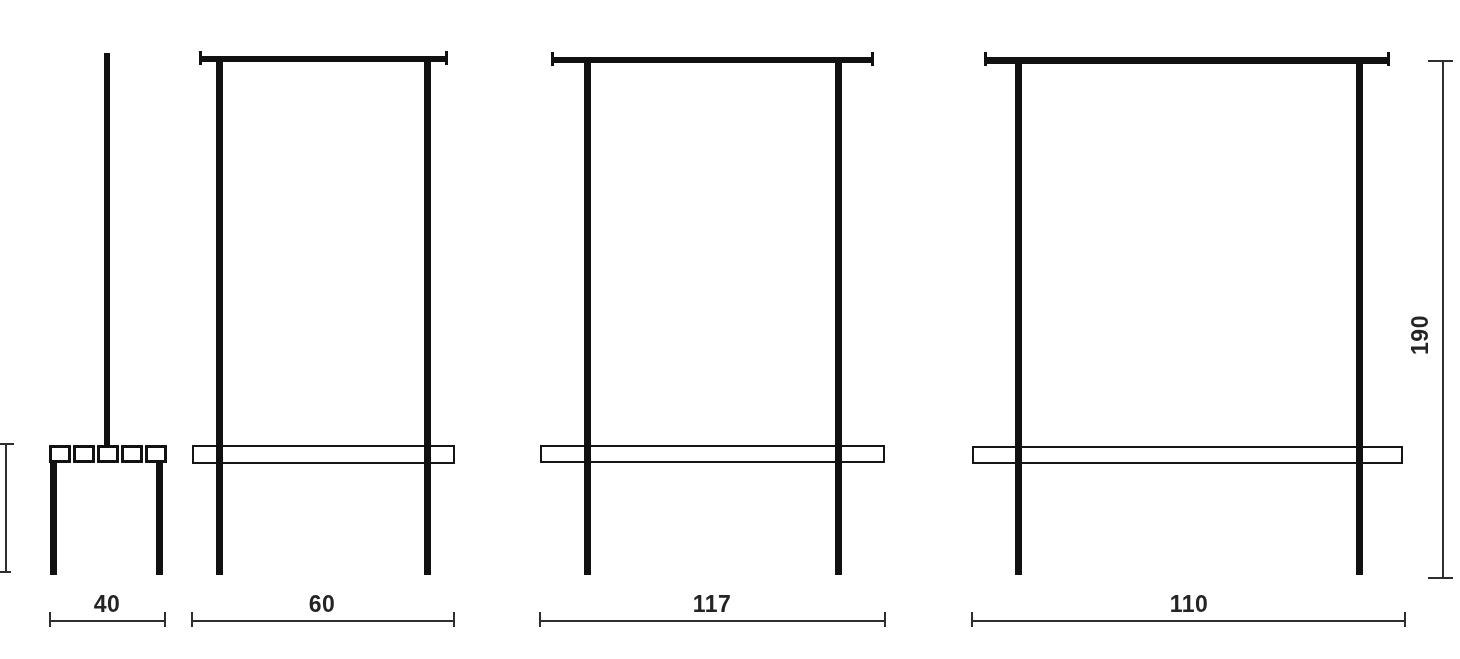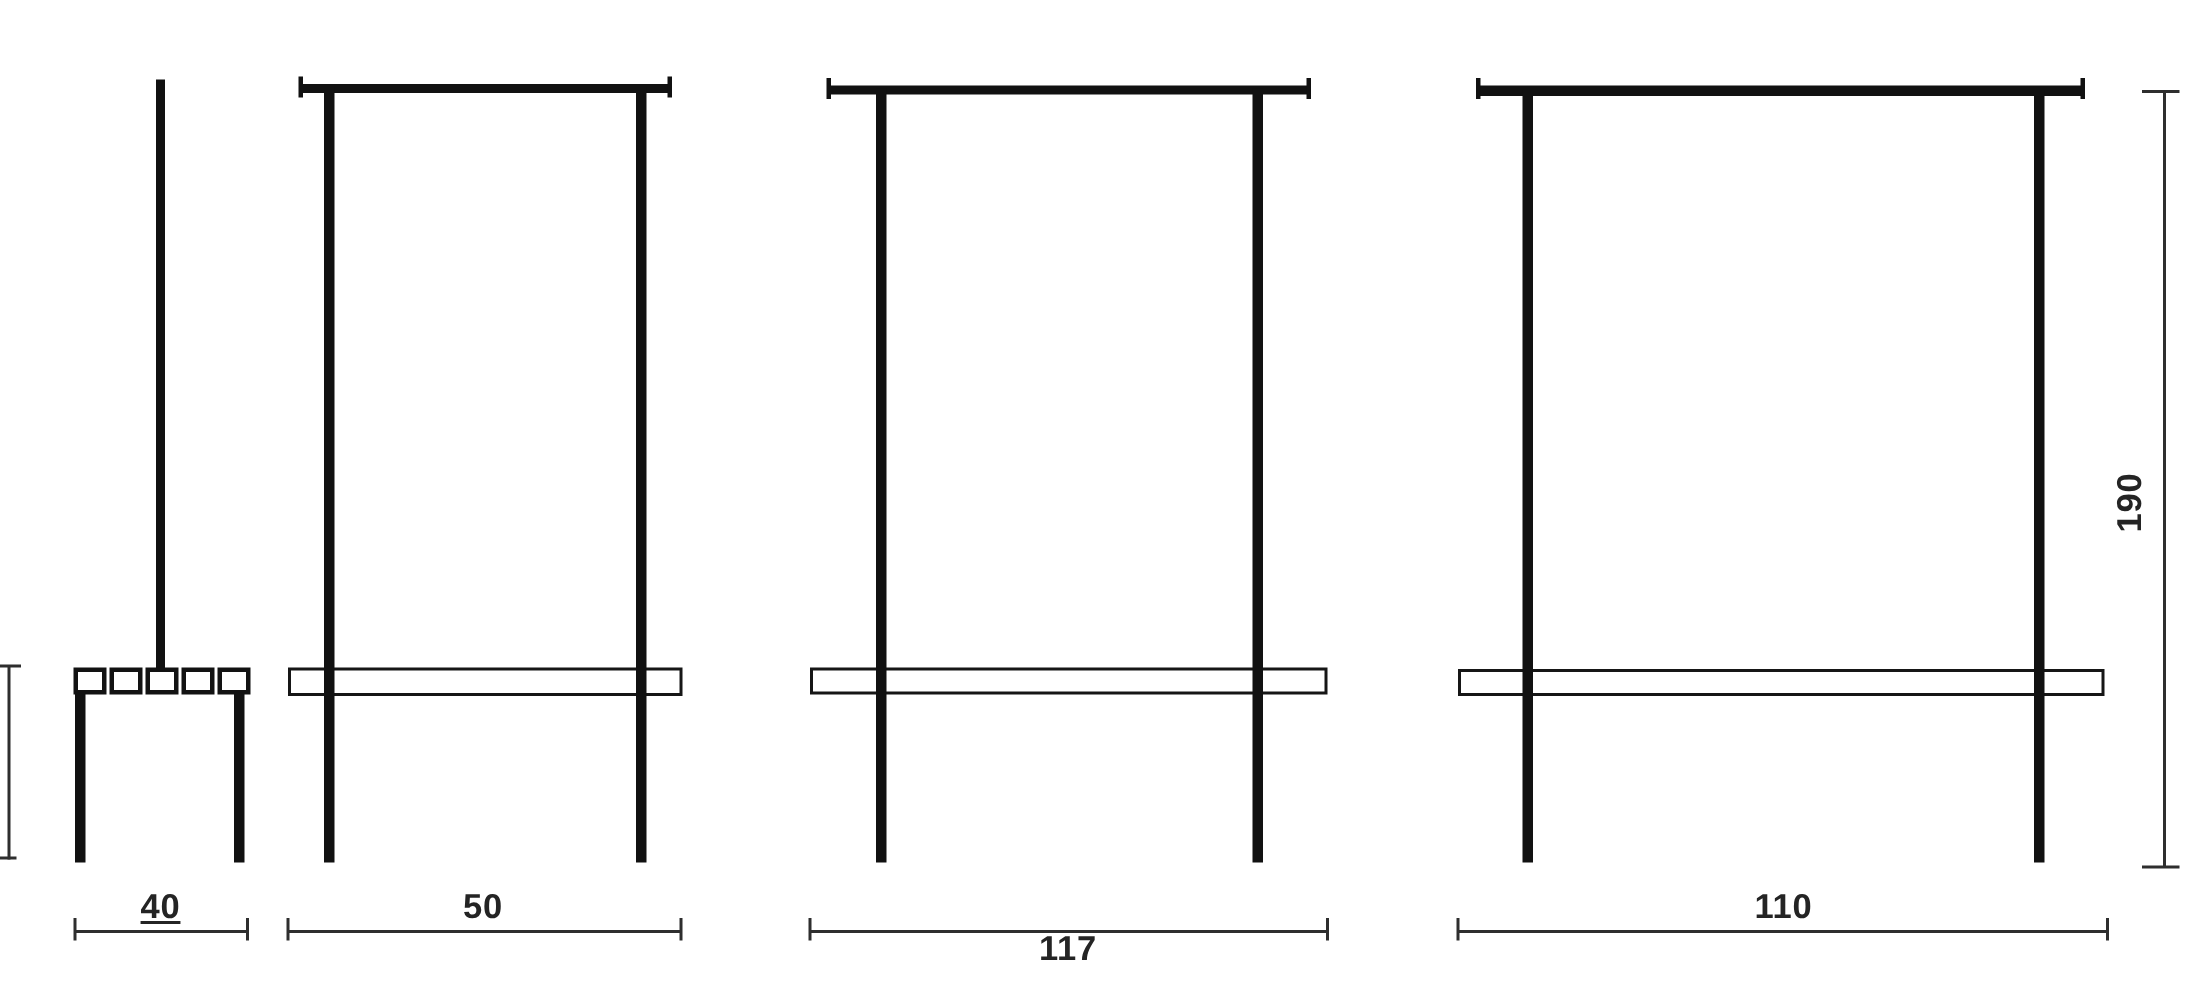--- a/index.html
+++ b/index.html
@@ -108,21 +108,21 @@
       <div class="slat"></div>
       <div class="slat"></div>
       <div class="slat"></div>
       <div class="slat"></div>
     </div>
     <div class="leg" style="left:50px; top:461px; width:7px; height:114px;"></div>
     <div class="leg" style="left:156px; top:461px; width:7px; height:114px;"></div>
   </div>
 
   <div>
-    <div class="dim-label" style="left:107px; top:591px;text-decoration:underline;">40</div>
+    <div class="dim-label" style="left:107px; top:591px;">40</div>
     <div class="dim-h" style="left:50px; top:620px; width:115px;"></div>
     <div class="tick-v" style="left:49px; top:612px; height:15px;"></div>
     <div class="tick-v" style="left:164px; top:612px; height:15px;"></div>
   </div>
 
   <div>
     <div class="dim-v" style="left:5px; top:444px; height:129px;"></div>
     <div class="tick-h" style="left:0px; top:443px; width:14px;"></div>
     <div class="tick-h" style="left:0px; top:571px; width:11px;"></div>
   </div>
@@ -130,37 +130,37 @@
   <div>
     <div class="rail" style="left:200px; top:56px; width:247px; height:6px;"></div>
     <div class="rail-cap" style="left:199px; top:51px; width:3px; height:14px;"></div>
     <div class="rail-cap" style="left:445px; top:51px; width:3px; height:14px;"></div>
     <div class="post" style="left:216px; top:58px; width:7px; height:517px;"></div>
     <div class="post" style="left:424px; top:58px; width:7px; height:517px;"></div>
     <div class="seat" style="left:192px; top:445px; width:263px; height:19px;"></div>
   </div>
 
   <div>
-    <div class="dim-label" style="left:322px; top:591px;">50</div>
+    <div class="dim-label" style="left:322px; top:591px;">60</div>
     <div class="dim-h" style="left:192px; top:620px; width:262px;"></div>
     <div class="tick-v" style="left:191px; top:612px; height:15px;"></div>
     <div class="tick-v" style="left:453px; top:612px; height:15px;"></div>
   </div>
 
   <div>
     <div class="rail" style="left:552px; top:57px; width:321px; height:6px;"></div>
     <div class="rail-cap" style="left:551px; top:52px; width:3px; height:14px;"></div>
     <div class="rail-cap" style="left:871px; top:52px; width:3px; height:14px;"></div>
     <div class="post" style="left:584px; top:59px; width:7px; height:516px;"></div>
     <div class="post" style="left:835px; top:59px; width:7px; height:516px;"></div>
     <div class="seat" style="left:540px; top:445px; width:345px; height:18px;"></div>
   </div>
 
   <div>
-    <div class="dim-label" style="left:712px; top:591px;margin-top:28px;">117</div>
+    <div class="dim-label" style="left:712px; top:591px;">117</div>
     <div class="dim-h" style="left:540px; top:620px; width:346px;"></div>
     <div class="tick-v" style="left:539px; top:612px; height:15px;"></div>
     <div class="tick-v" style="left:884px; top:612px; height:15px;"></div>
   </div>
 
   <div>
     <div class="rail" style="left:985px; top:57px; width:405px; height:7px;"></div>
     <div class="rail-cap" style="left:984px; top:52px; width:3px; height:14px;"></div>
     <div class="rail-cap" style="left:1387px; top:52px; width:3px; height:14px;"></div>
     <div class="post" style="left:1015px; top:60px; width:7px; height:515px;"></div>

